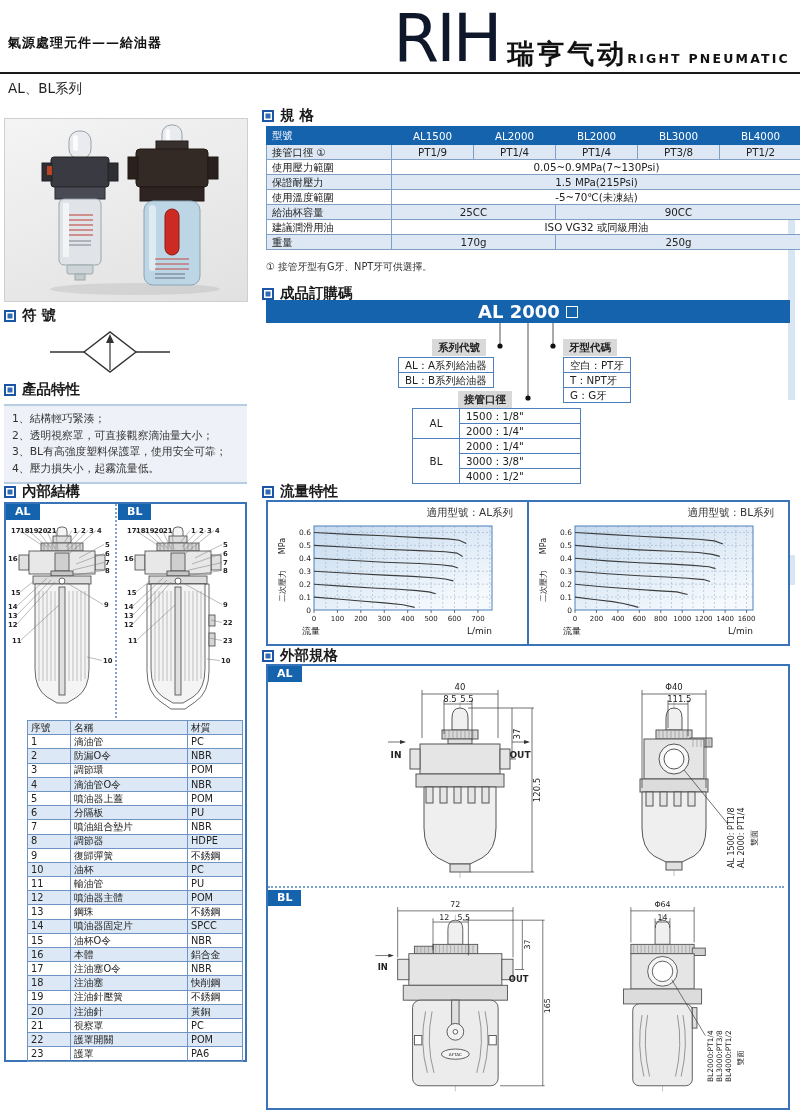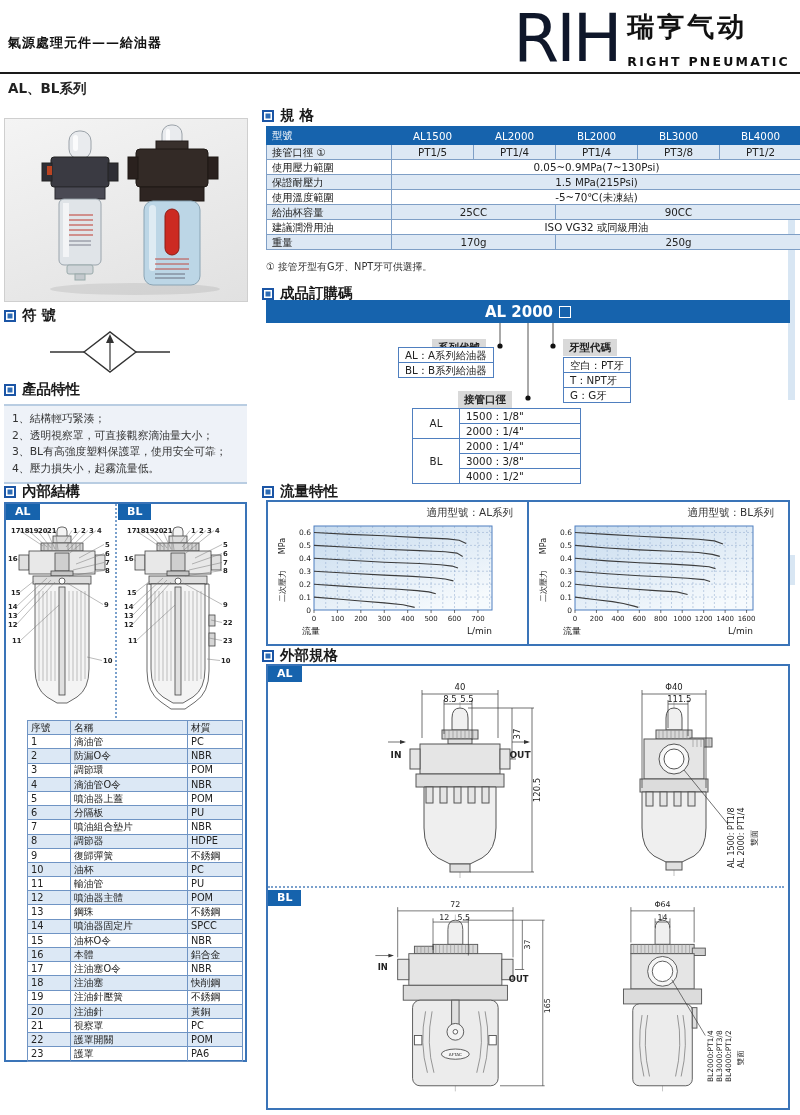--- a/index.html
+++ b/index.html
@@ -2,24 +2,24 @@
 <html><head>
 <meta charset="utf-8">
 <style>
   html,body{margin:0;padding:0;background:#fff}
   .page{position:relative;width:800px;height:1115px;background:#fff;overflow:hidden;
         font-family:"DejaVu Sans","Liberation Sans",sans-serif;color:#222}
   .abs{position:absolute}
   
   .title{left:8px;top:34px;font-size:13px;font-weight:bold;color:#111;letter-spacing:1px}
   .rule{left:0;top:72px;width:800px;height:2px;background:#1a1a1a}
-  .subtitle{left:8px;top:80px;font-size:13.5px;font-weight:bold;color:#222}
+  .subtitle{left:8px;top:80px;font-size:13.5px;font-weight:normal;color:#222}
   .logo{top:8px;right:10px;display:flex;align-items:flex-end}
   .rih{font-size:66px;font-weight:normal;letter-spacing:-3px;line-height:.95;color:#0f172a}
-  .logo-right{display:flex;flex-direction:column;margin-left:8px;padding-bottom:2px}
+  .logo-right{display:flex;flex-direction:row;margin-left:8px;padding-bottom:2px}
   .logo-cn{font-size:27px;font-weight:bold;letter-spacing:3px;color:#111;line-height:1.1}
   .logo-en{font-size:12.5px;font-weight:bold;letter-spacing:2.2px;color:#111;margin-top:12px}
   
   .sec{display:flex;align-items:center;gap:6px;font-size:14.5px;font-weight:bold;color:#1a1a1a}
   .sq{width:8px;height:8px;border:2px solid #1b55a5;background:#2e6cb5;box-shadow:inset 0 0 0 1.5px #fff;flex:none}
   
   .photo-box{left:4px;top:118px;width:242px;height:182px;background:linear-gradient(160deg,#f4f4f4,#e1e1e1);border:1px solid #cfcfcf}
   .feat-box{left:4px;top:404px;width:227px;padding:5px 8px;font-size:10.8px;line-height:16.5px;color:#333;
             background:#eef2f8;border-top:2px solid #b9cde2;border-bottom:2px solid #b9cde2}
   .int-box{left:4px;top:502px;width:239px;height:556px;border:2px solid #3a74b8;background:#fff}
@@ -35,21 +35,21 @@
   .spec td.lbl{text-align:left;padding-left:5px}
   .spec tr.alt td{background:#dde8f4}
   .note{left:266px;top:261px;font-size:9.8px;color:#333}
   .parts{position:absolute;left:21px;top:216px;width:200px;font-size:9.8px;table-layout:fixed}
   .parts th,.parts td{border:1px solid #6f94c4;text-align:left;padding:0 3px;height:13.2px;line-height:11.5px;overflow:hidden;white-space:nowrap}
   .parts th{background:#dce8f5;font-weight:normal}
   .parts tr.alt td{background:#dce8f5}
   
   .order{left:266px;top:300px;width:524px;height:196px}
   .bar{position:absolute;left:0;top:0;width:524px;height:23px;background:#1663ad;color:#fff;font-weight:bold;
-       font-size:15px;display:flex;align-items:center;justify-content:center;gap:6px}
+       font-size:18px;display:flex;align-items:center;justify-content:center;gap:6px}
   .codebox{display:inline-block;width:10px;height:10px;border:1.5px solid #fff}
   .olabel{position:absolute;background:#d9d9d9;color:#222;font-weight:bold;font-size:10.5px;padding:2px 6px;line-height:13px}
   .otab{position:absolute;font-size:10.3px;background:#fff}
   .otab td{border:1px solid #4f7fbf;padding:0 6px;height:14px;line-height:13px}
   .otab td.c{text-align:center}
   
   .flow-box{left:266px;top:500px;width:520px;height:142px;border:2px solid #3a74b8;display:flex}
   .panel{width:50%;position:relative}
   .panel + .panel{border-left:2px solid #3a74b8}
   .ptitle{position:absolute;top:4px;right:14px;font-size:10.5px;color:#333}
@@ -410,21 +410,21 @@
           <th style="width:81px">AL1500</th>
           <th style="width:81px">AL2000</th>
           <th style="width:81px">BL2000</th>
           <th style="width:81px">BL3000</th>
           <th style="width:81px">BL4000</th>
         </tr>
       </thead>
     <tbody id="spec-body">
         <tr class="alt">
           <td class="lbl">接管口徑 ①</td>
-          <td>PT1/5</td>
+          <td>PT1/9</td>
           <td>PT1/4</td>
           <td>PT1/4</td>
           <td>PT3/8</td>
           <td>PT1/2</td>
         </tr>
         <tr class="">
           <td class="lbl">使用壓力範圍</td>
           <td colspan="5">0.05~0.9MPa(7~130Psi)</td>
         </tr>
         <tr class="alt">
@@ -462,21 +462,21 @@
       <span>AL 2000</span>
       <span class="codebox"></span>
     </div>
     <svg class="abs" style="left:0;top:0" width="524" height="196" viewBox="0 0 524 196">
       <path d="M234,23 V44 M262,23 V96 M287,23 V44" stroke="#555" stroke-width="1" fill="none"></path>
       <circle cx="234" cy="46" r="2.6" fill="#111"></circle>
       <circle cx="287" cy="46" r="2.6" fill="#111"></circle>
       <circle cx="262" cy="98" r="2.6" fill="#111"></circle>
     </svg>
     <div class="olabel" style="left:166px;top:39px">系列代號</div>
-    <table class="otab" style="left:132px;top:47px">
+    <table class="otab" style="left:132px;top:57px">
         <tbody id="series-body">
           <tr>
             <td>AL：A系列給油器</td>
           </tr>
           <tr>
             <td>BL：B系列給油器</td>
           </tr>
         </tbody>
       </table>
     <div class="olabel" style="left:297px;top:39px">牙型代碼</div>

